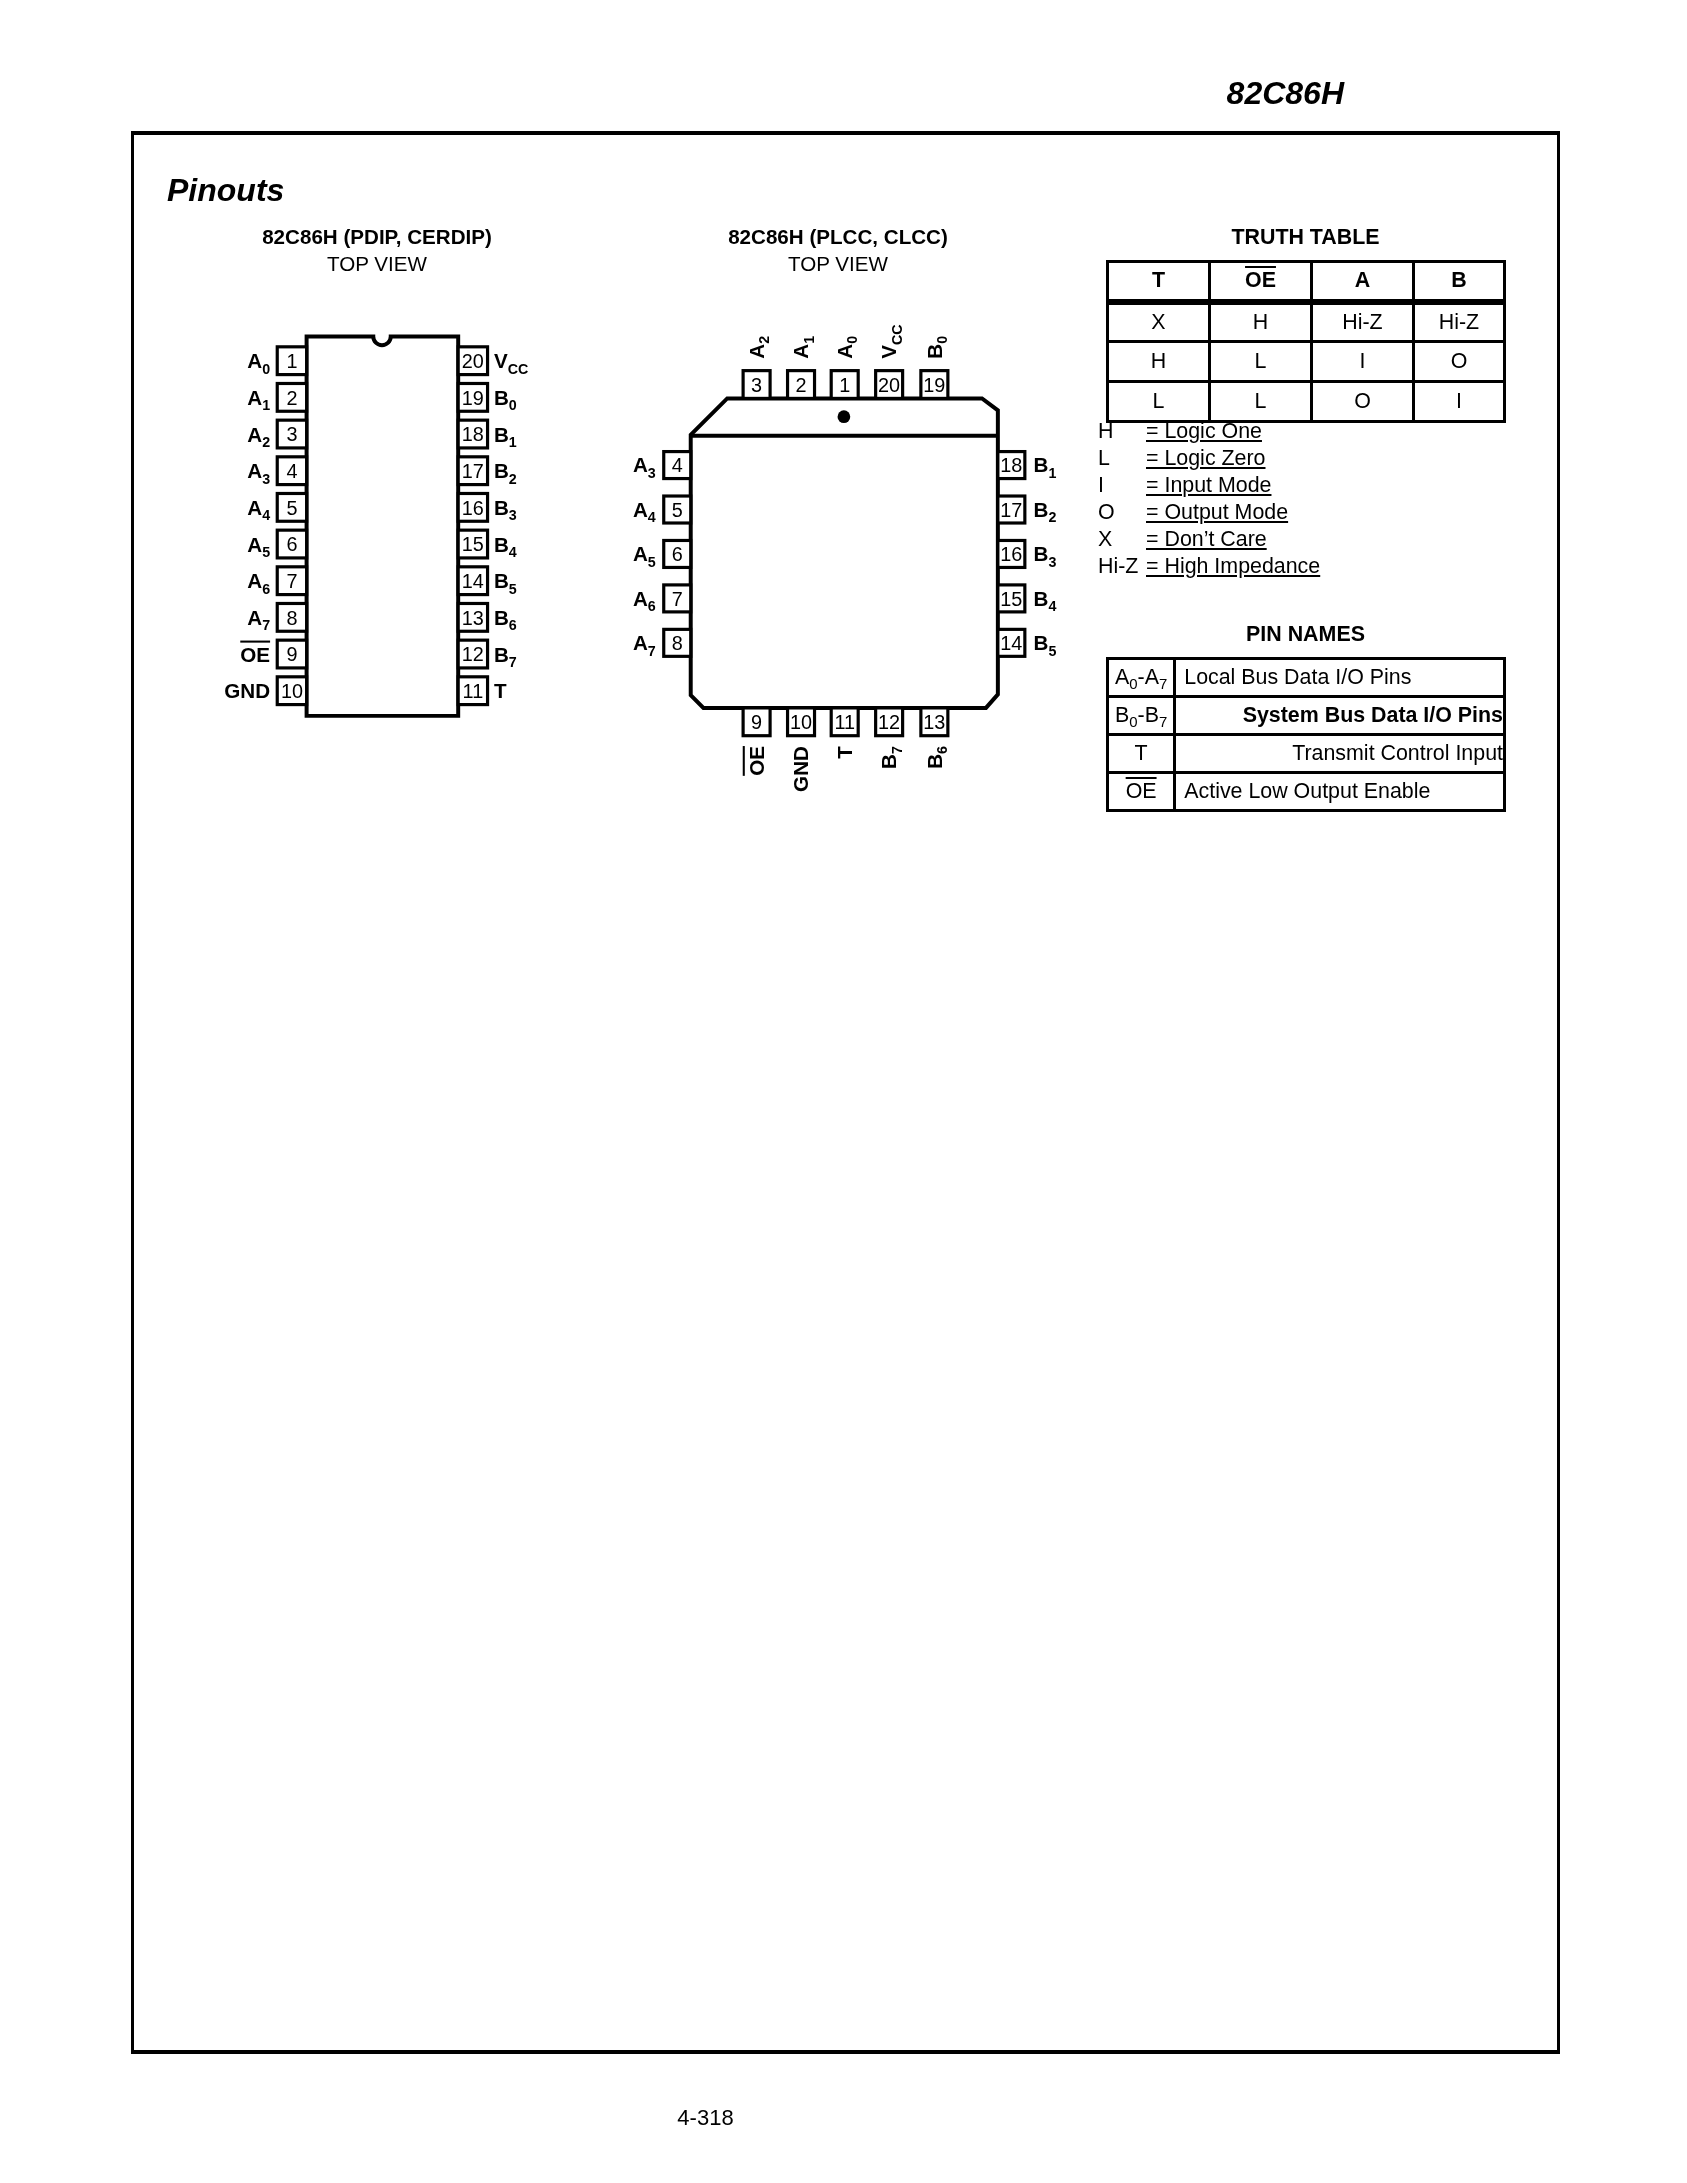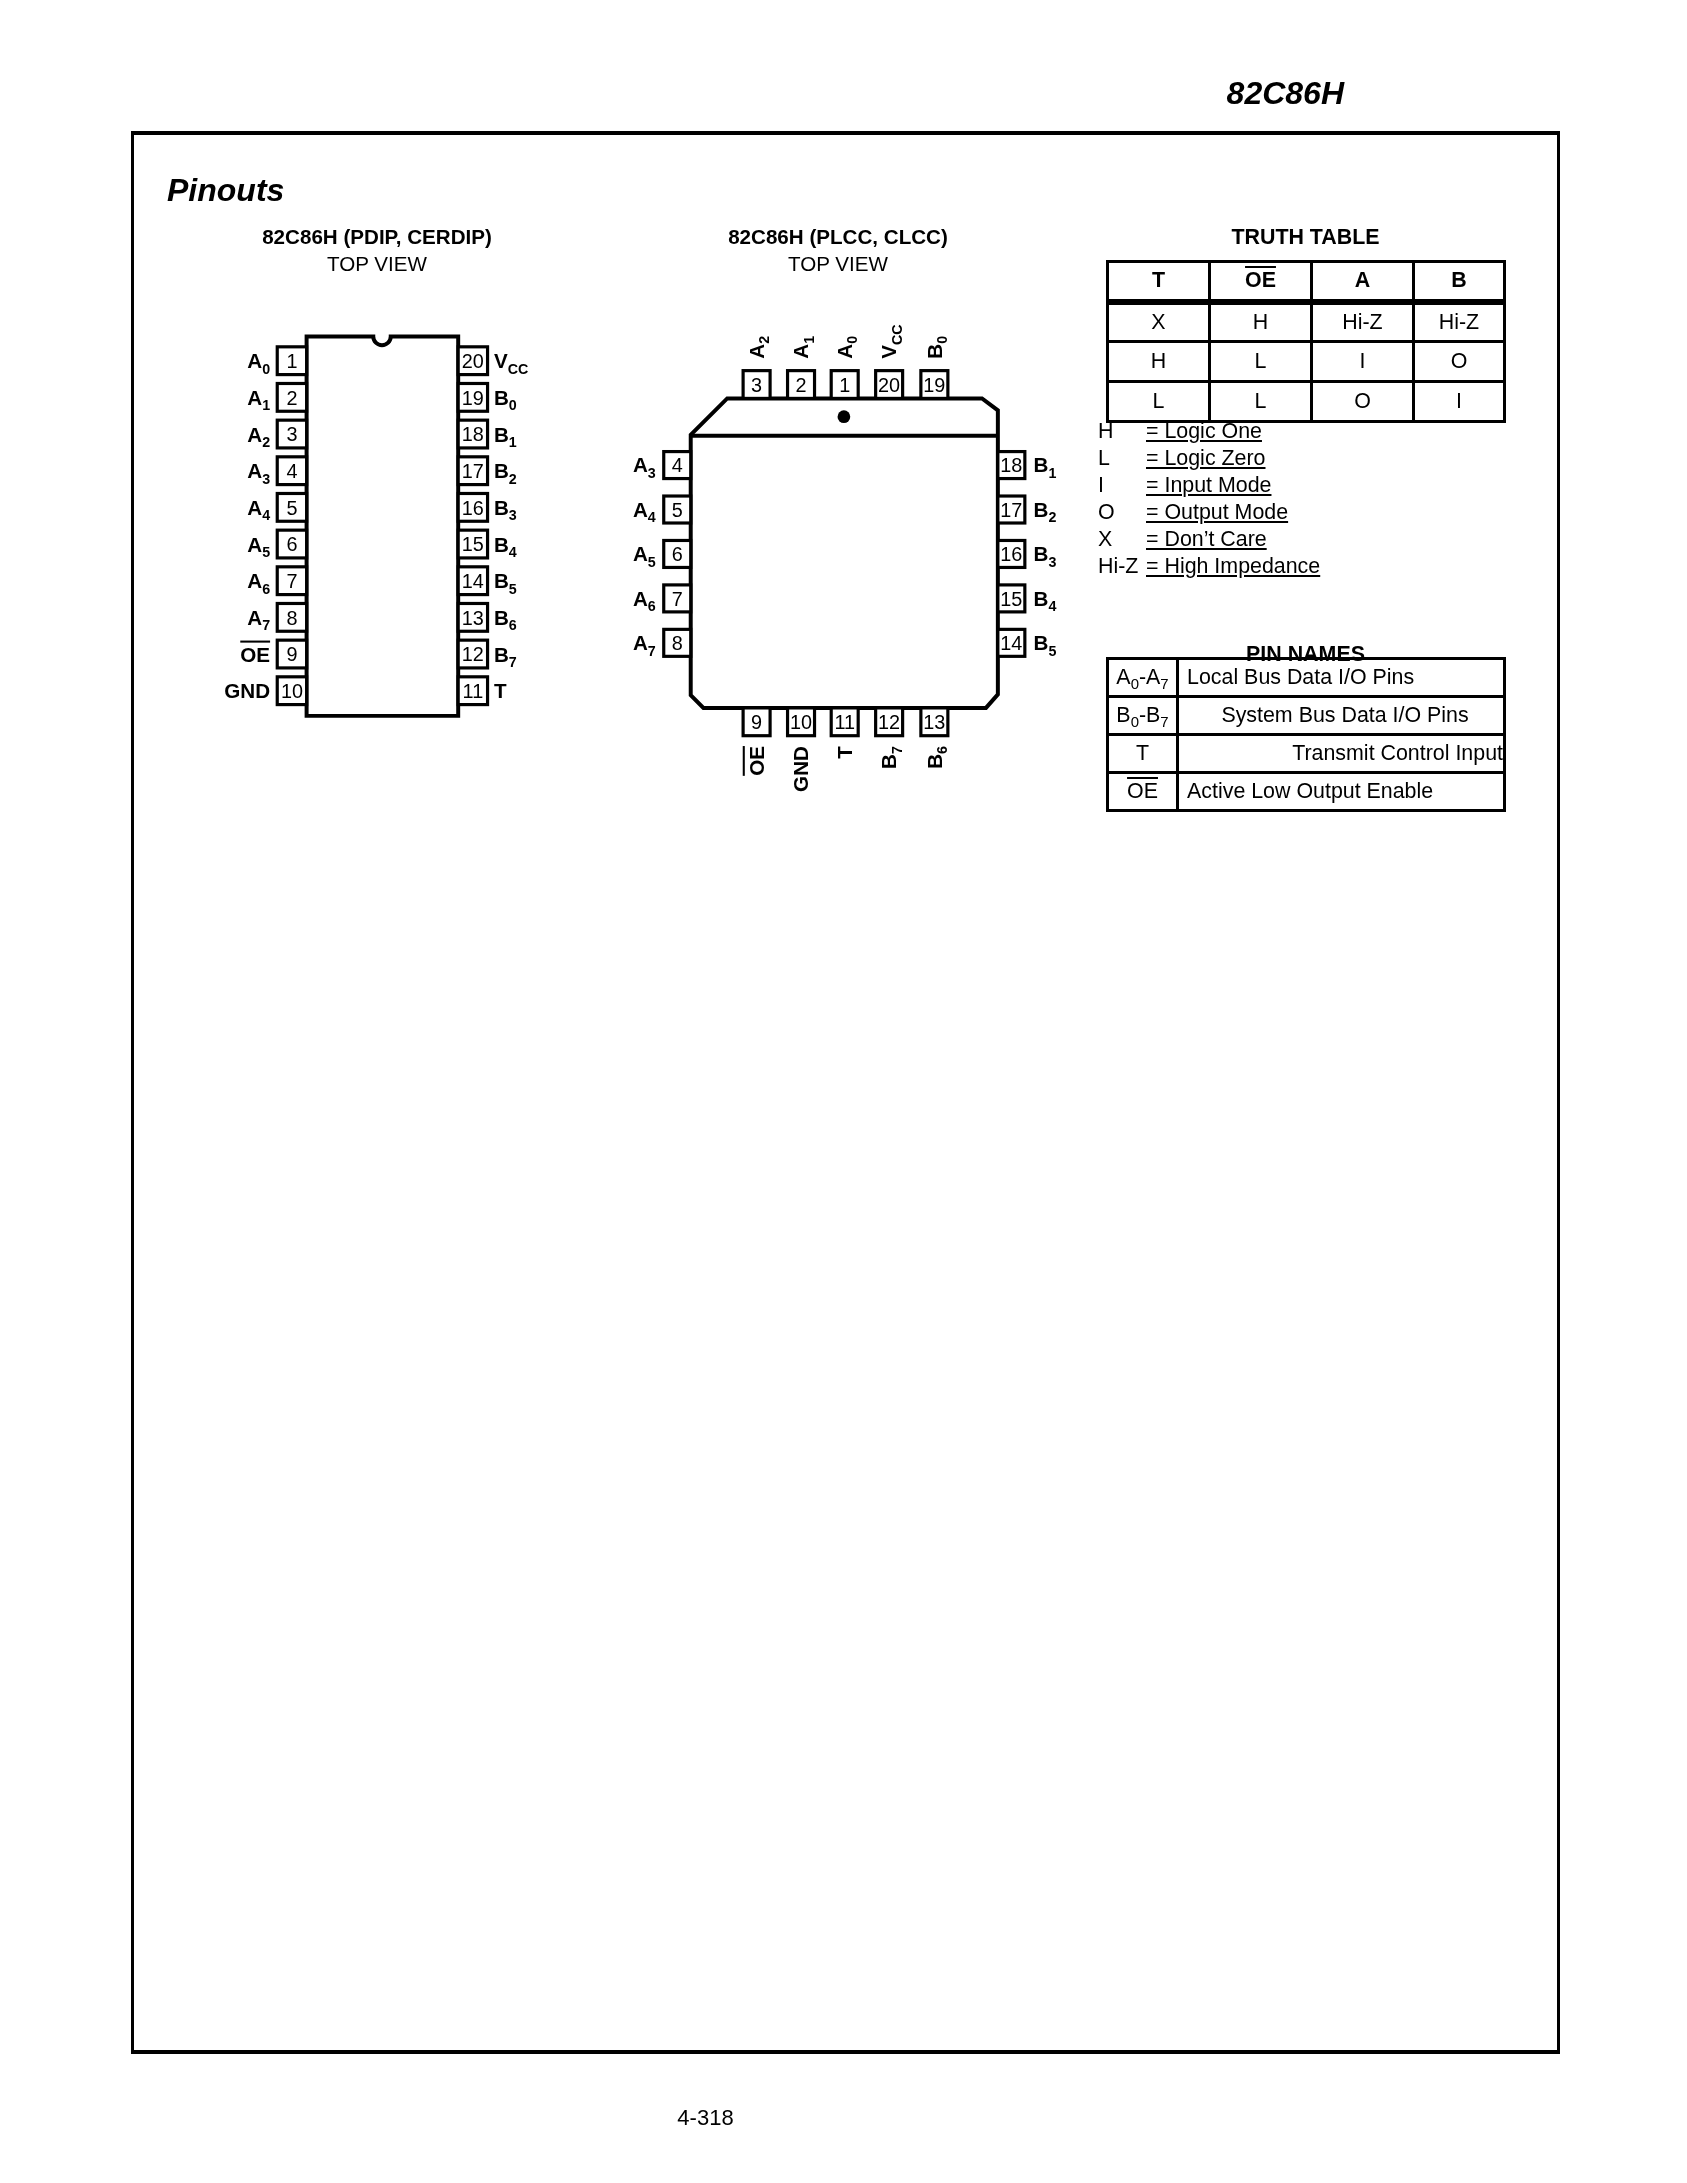--- a/index.html
+++ b/index.html
@@ -297,30 +297,30 @@
 
 <div class="abs legend" style="left:1098px; top:418px;text-decoration:underline;">
   <div><span class="k">H</span><span>= Logic One</span></div>
   <div><span class="k">L</span><span>= Logic Zero</span></div>
   <div><span class="k">I</span><span>= Input Mode</span></div>
   <div><span class="k">O</span><span>= Output Mode</span></div>
   <div><span class="k">X</span><span>= Don’t Care</span></div>
   <div><span class="k">Hi-Z</span><span>= High Impedance</span></div>
 </div>
 
-<div class="abs" style="left:1106px; top:642px; width:399px; text-align:center; font-size:21.4px; font-weight:bold;">PIN NAMES</div>
+<div class="abs" style="left:1106px; top:622px; width:399px; text-align:center; font-size:21.4px; font-weight:bold;">PIN NAMES</div>
 <table class="tt" style="left:1106px; top:657px; width:400px;">
   <tbody>
   <tr style="height:38px;">
     <td><span>A</span><sub>0</sub><span>-A</span><sub>7</sub></td>
     <td style="text-align:left; padding-left:8px;margin-top:35px;">Local Bus Data I/O Pins</td>
   </tr>
   <tr style="height:38px;">
     <td><span>B</span><sub>0</sub><span>-B</span><sub>7</sub></td>
-    <td style="text-align:center; padding-left:8px;">System Bus Data I/O Pins</td>
+    <td style="text-align:right; padding-left:8px;font-weight:bold;">System Bus Data I/O Pins</td>
   </tr>
   <tr style="height:38px;">
     <td>T</td>
     <td style="text-align:right; padding-left:8px;">Transmit Control Input</td>
   </tr>
   <tr style="height:38px;">
     <td class="ovl">OE</td>
     <td style="text-align:left; padding-left:8px;">Active Low Output Enable</td>
   </tr>
 </tbody>

